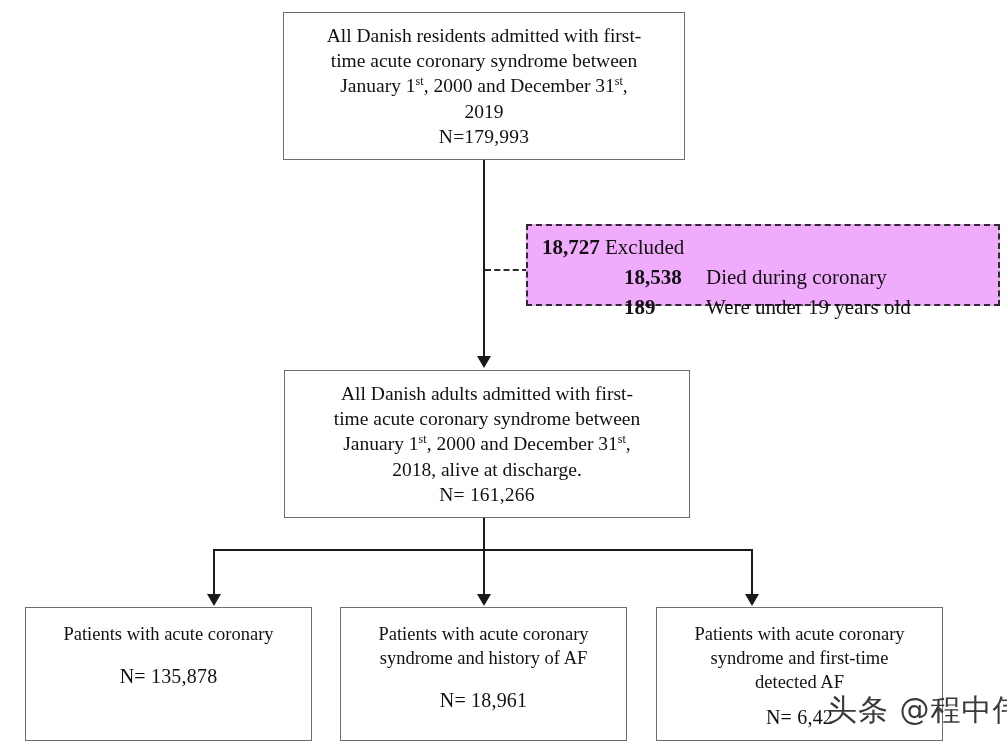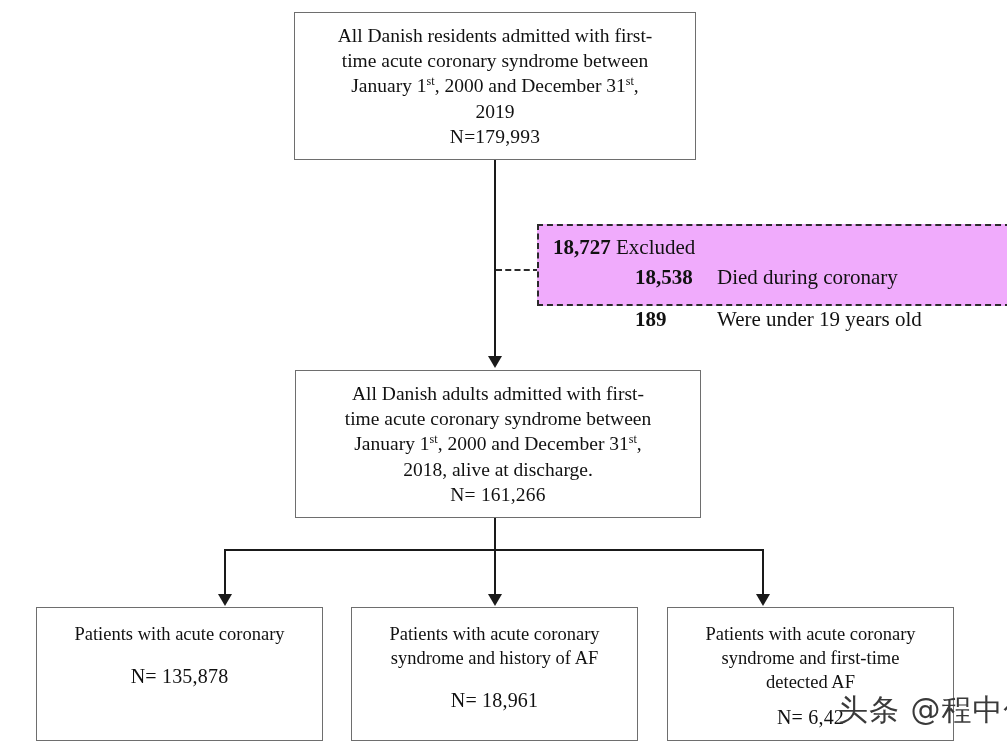--- a/index.html
+++ b/index.html
@@ -10,21 +10,21 @@
   body {
     width: 1007px;
     height: 746px;
     position: relative;
     overflow: hidden;
     font-family: "Liberation Serif", "DejaVu Serif", serif;
     color: #111111;
   }
   .canvas {
     position: absolute;
-    left: 12px; top: 0;
+    left: 1px; top: 0;
     width: 920px;
     height: 746px;
     padding-left: 22px;
   }
   
   .box {
     position: absolute;
     box-sizing: border-box;
     background: #ffffff;
     border: 1.6px solid #6e6e6e;
@@ -64,21 +64,21 @@
     font-size: 21px;
     line-height: 1.34;
   }
   #box-excl .excl-head { white-space: nowrap; }
   #box-excl .excl-head b { font-weight: bold; }
   .excl-rows {
     margin-top: 2px;
     margin-left: 82px;
     display: grid;
     grid-template-columns: 82px auto;
-    row-gap: 14px;
+    row-gap: 2px;
   }
   .excl-rows .num { font-weight: bold; white-space: nowrap; }
   .excl-rows .txt { white-space: nowrap; }
 
   
   .vline {
     position: absolute;
     width: 2.2px;
     background: #1a1a1a;
   }

